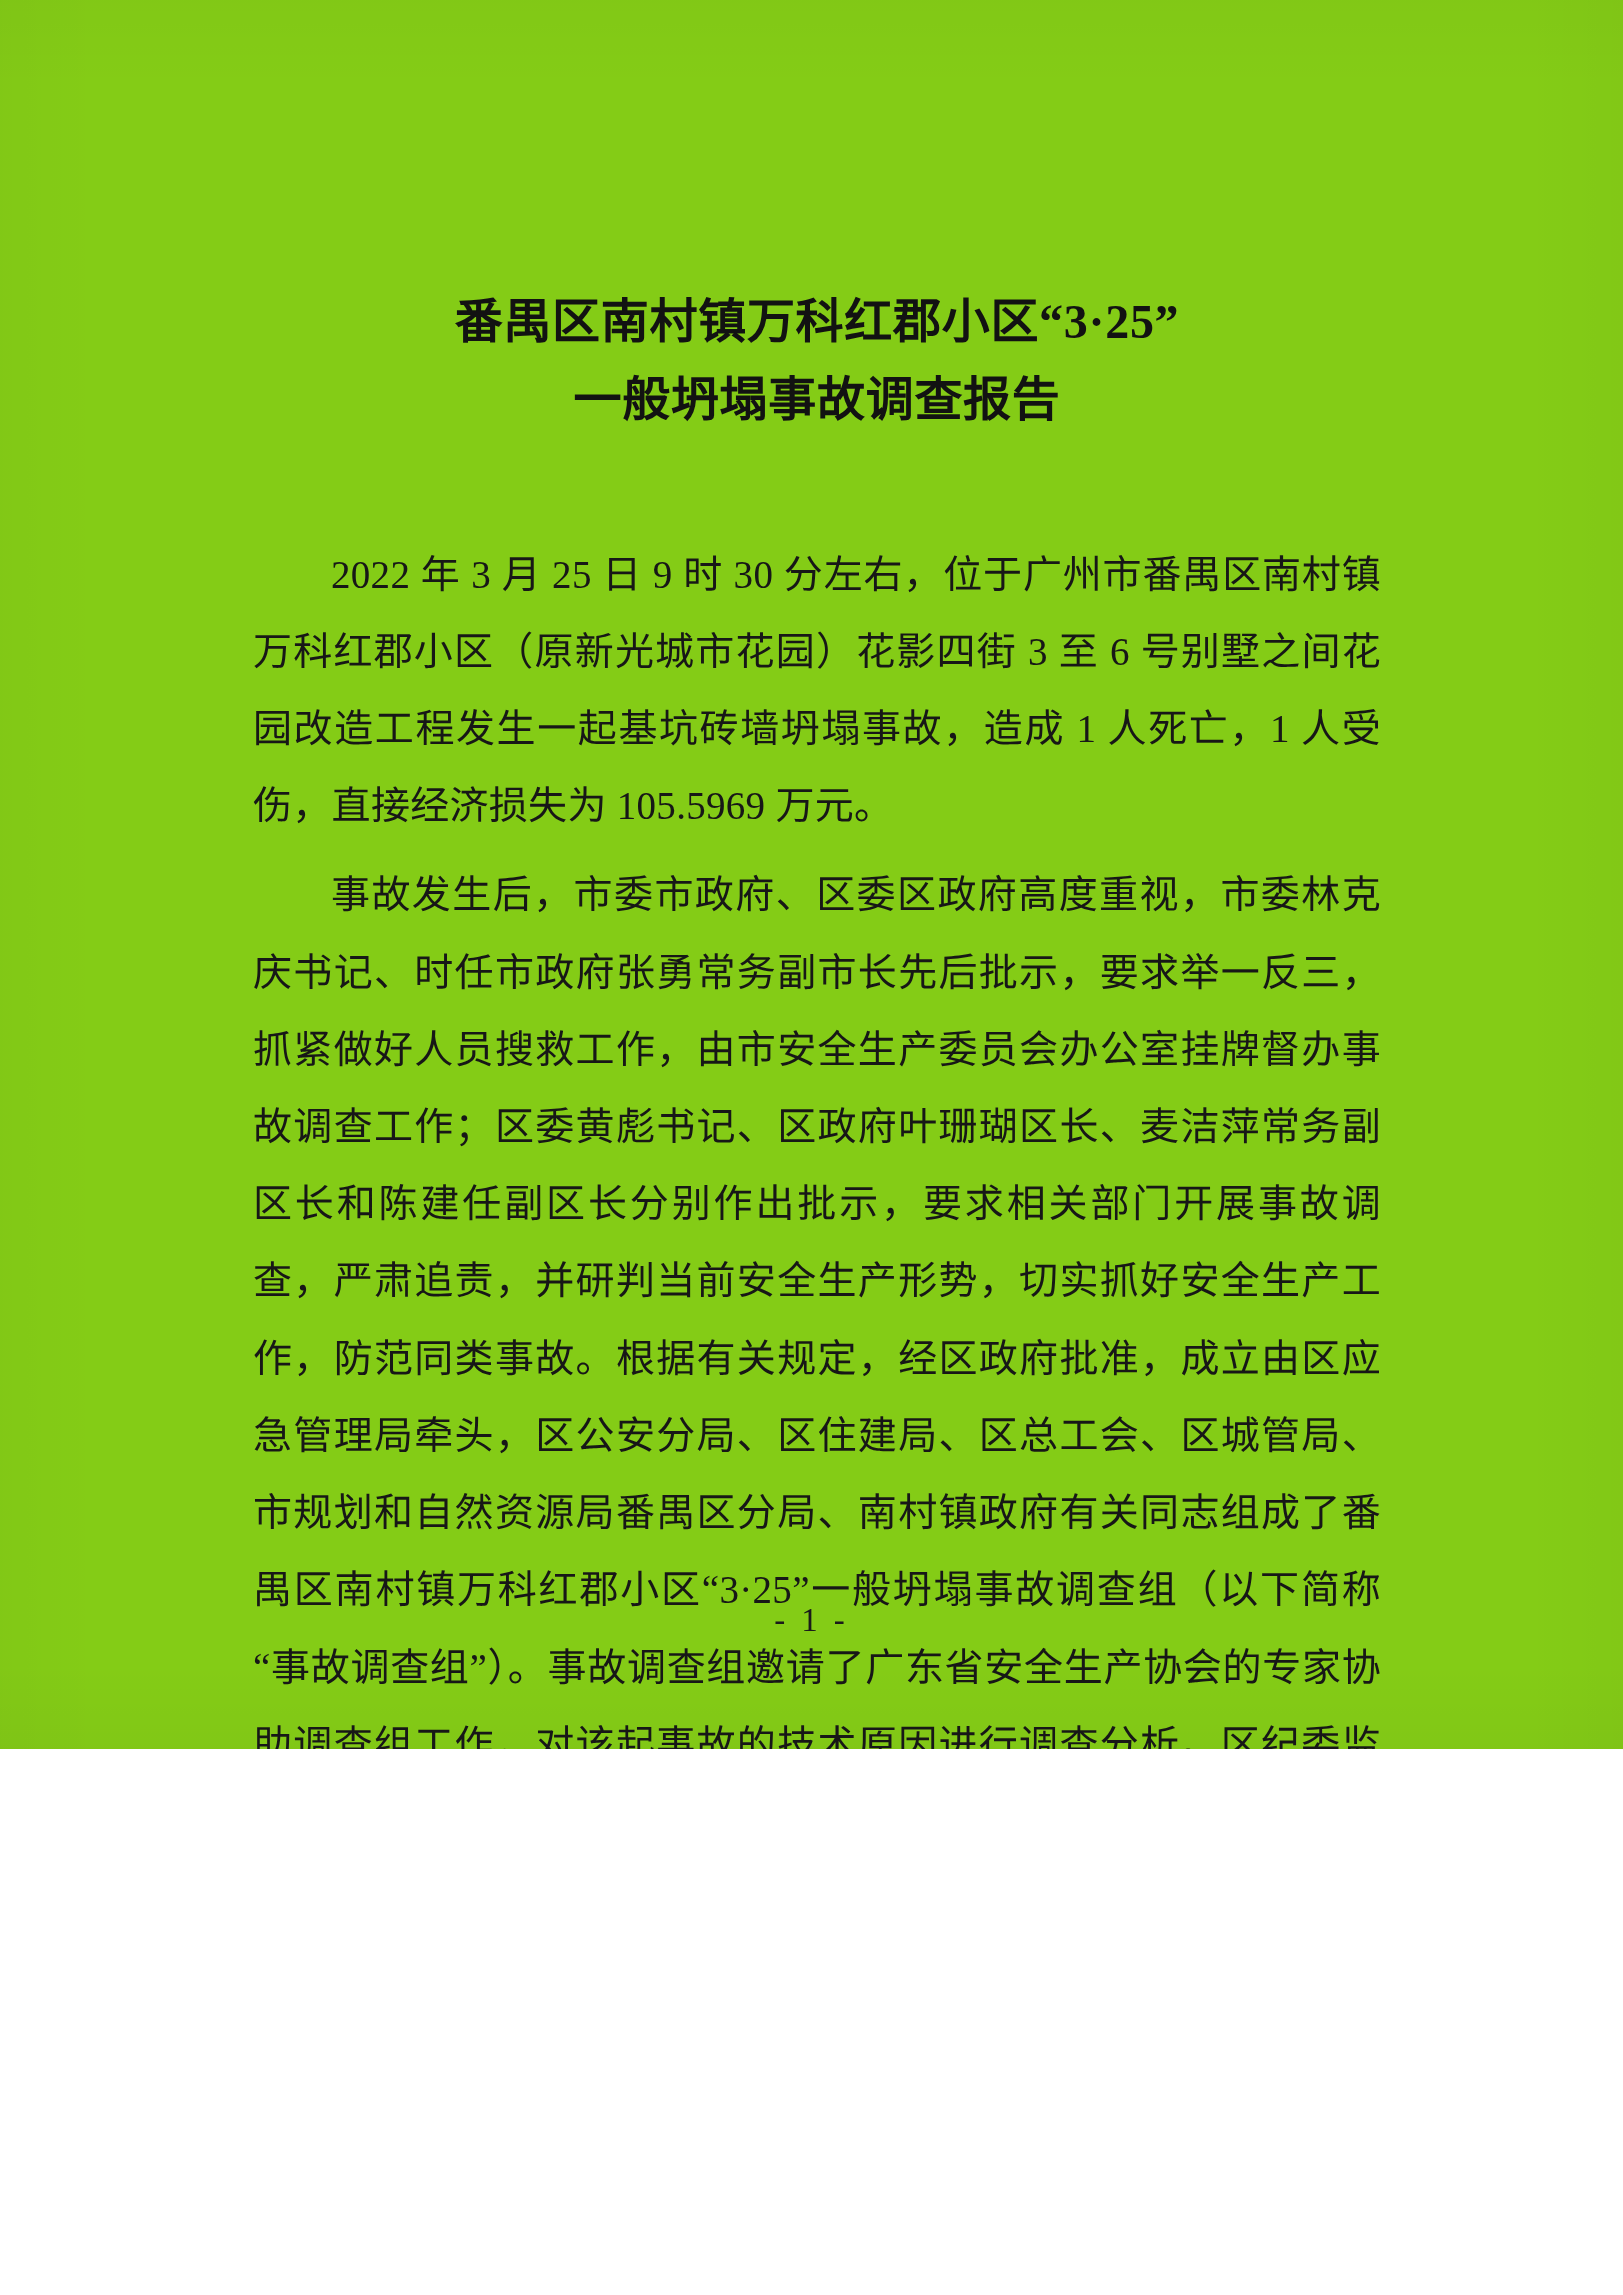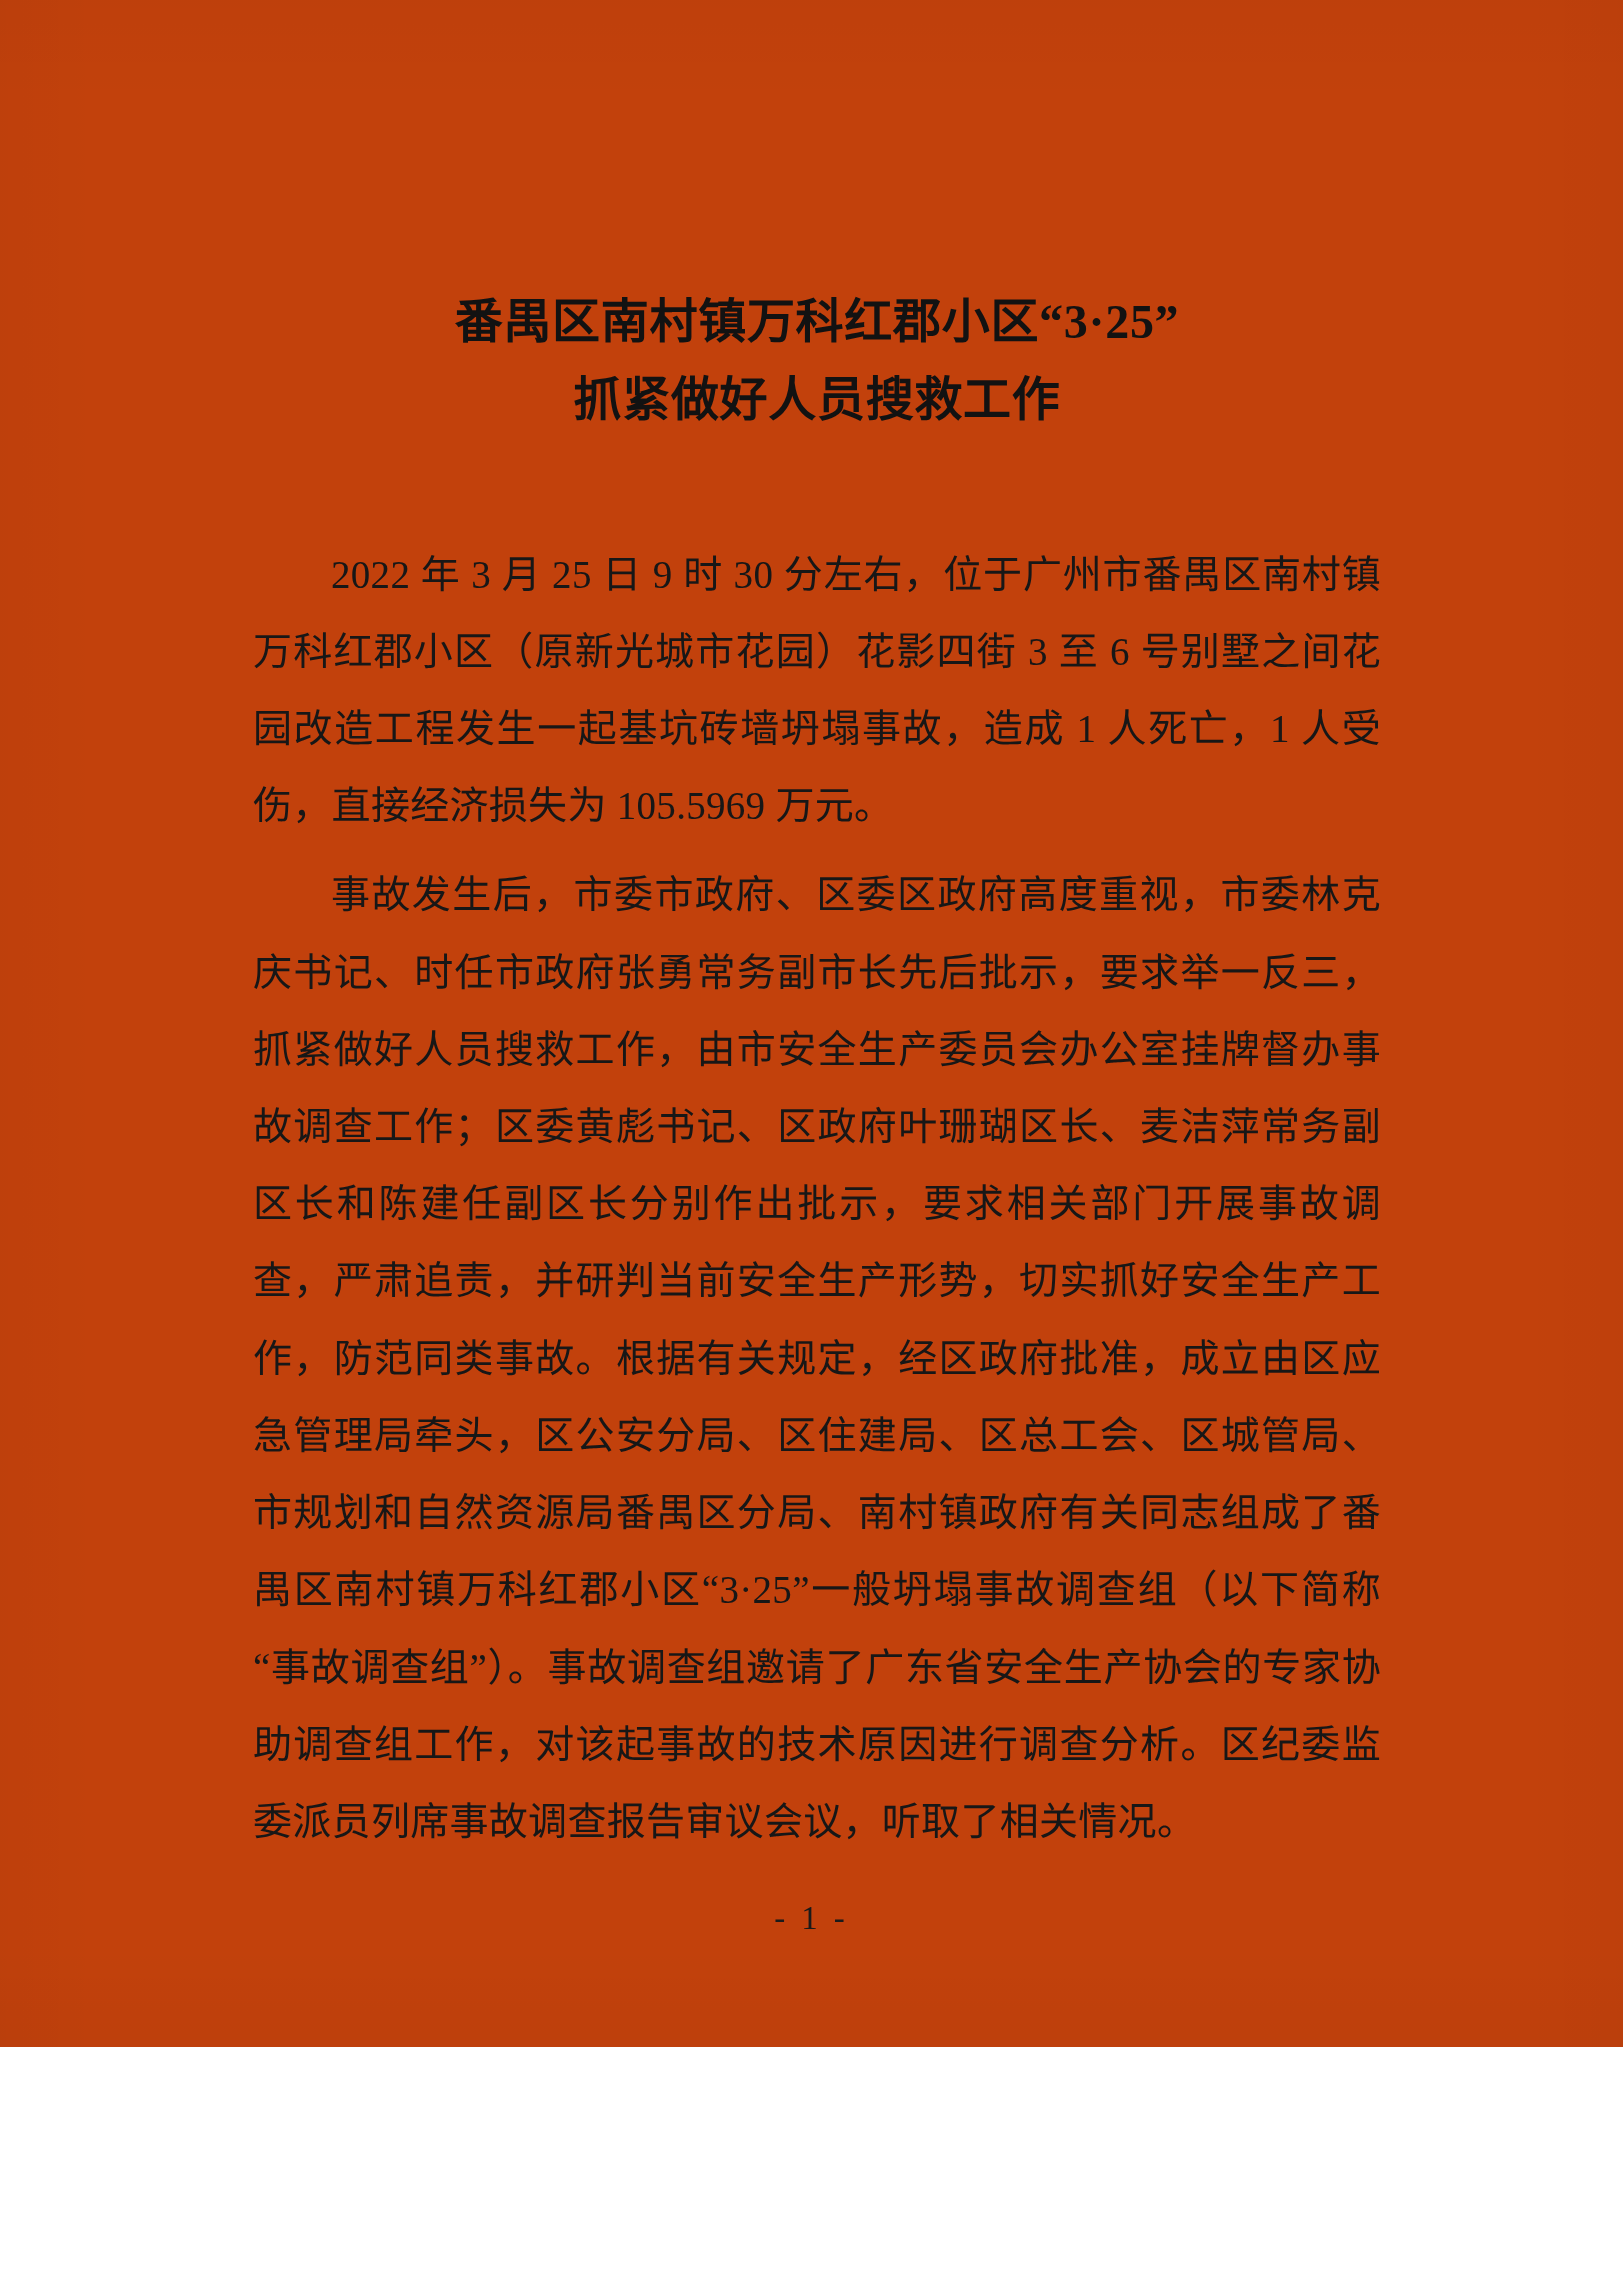--- a/index.html
+++ b/index.html
@@ -7,22 +7,22 @@
     padding: 0;
     background: #ffffff;
   }
   body {
     font-family: "Liberation Serif", "DejaVu Serif", serif;
     color: #1a1a1a;
   }
   .page {
     position: relative;
     width: 1623px;
-    height: 2047px;
-    background: #c2410c;
+    height: 1749px;
+    background: #84cc16;
     box-sizing: border-box;
     overflow: hidden;
   }
   
   .paper-tone {
     position: absolute;
     inset: 0;
     background:
       linear-gradient(to right, rgba(0,0,0,0.018), rgba(0,0,0,0) 6%, rgba(0,0,0,0) 94%, rgba(0,0,0,0.02)),
       linear-gradient(to bottom, rgba(0,0,0,0.02), rgba(0,0,0,0) 5%, rgba(0,0,0,0) 95%, rgba(0,0,0,0.025));
@@ -81,21 +81,21 @@
 </head>
 <body>
 
 <div class="page">
   <div class="paper-tone"></div>
 
   <div class="content">
 
     <h1 class="doc-title">
       <span class="line">番禺区南村镇万科红郡小区“3·25”</span>
-      <span class="line">抓紧做好人员搜救工作</span>
+      <span class="line">一般坍塌事故调查报告</span>
     </h1>
 
     <div class="body-block">
       <p class="para">2022 年 3 月 25 日 9 时 30 分左右，位于广州市番禺区南村镇万科红郡小区（原新光城市花园）花影四街 3 至 6 号别墅之间花园改造工程发生一起基坑砖墙坍塌事故，造成 1 人死亡，1 人受伤，直接经济损失为 105.5969 万元。</p>
       <p class="para">事故发生后，市委市政府、区委区政府高度重视，市委林克庆书记、时任市政府张勇常务副市长先后批示，要求举一反三，抓紧做好人员搜救工作，由市安全生产委员会办公室挂牌督办事故调查工作；区委黄彪书记、区政府叶珊瑚区长、麦洁萍常务副区长和陈建任副区长分别作出批示，要求相关部门开展事故调查，严肃追责，并研判当前安全生产形势，切实抓好安全生产工作，防范同类事故。根据有关规定，经区政府批准，成立由区应急管理局牵头，区公安分局、区住建局、区总工会、区城管局、市规划和自然资源局番禺区分局、南村镇政府有关同志组成了番禺区南村镇万科红郡小区“3·25”一般坍塌事故调查组（以下简称“事故调查组”）。事故调查组邀请了广东省安全生产协会的专家协助调查组工作，对该起事故的技术原因进行调查分析。区纪委监委派员列席事故调查报告审议会议，听取了相关情况。</p>
     </div>
 
   </div>
 
   <div class="page-number">- 1 -</div>

